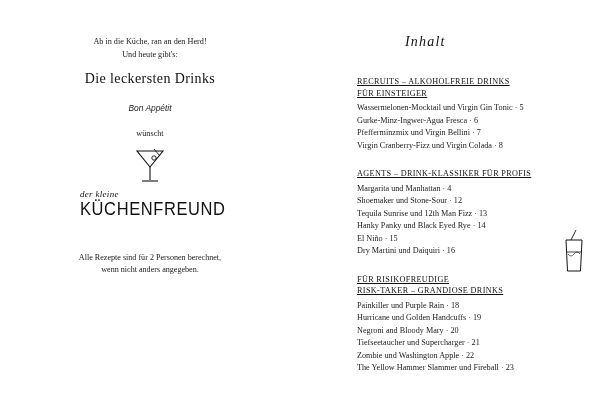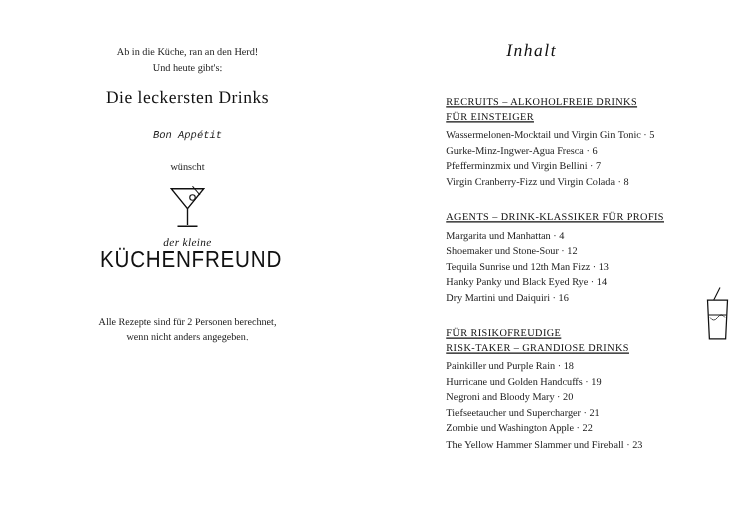--- a/index.html
+++ b/index.html
@@ -43,38 +43,38 @@
   .left-intro .l2 { display: block; }
 
   .drinks-headline {
     font-family: "Liberation Serif", serif;
     font-size: 14px;
     letter-spacing: 0.4px;
     margin: 2px 0 9px 0;
     color: #111;
   }
   .bon {
-    font-family: Liberation Mono, monospace;
+    font-family: Liberation Sans, sans-serif;
     font-style: italic;
     font-size: 8.4px;
     margin: 16px;
     color: #1a1a1a;
   }
   .wuenscht {
     font-family: "Liberation Serif", serif;
     font-size: 8.2px;
     margin: 1px 0 0 0;
     color: #1a1a1a;
   }
 
   
   .logo-wrap {
     margin: 9px auto 0 auto;
     width: 140px;
-    text-align: center;
+    text-align: left;
   }
   .logo-glass {
     display: block;
     margin: 0 auto;
   }
   .logo-line1 {
     font-family: "Liberation Serif", serif;
     font-size: 9px;
     font-style: italic;
     letter-spacing: 0.3px;
@@ -198,20 +198,21 @@
     </div>
 
     <div class="toc-section">
       <div class="toc-heading">
         <span class="hl">AGENTS – DRINK-KLASSIKER FÜR PROFIS</span>
       </div>
       <div class="toc-entry">Margarita und Manhattan · 4</div>
       <div class="toc-entry">Shoemaker und Stone-Sour · 12</div>
       <div class="toc-entry">Tequila Sunrise und 12th Man Fizz · 13</div>
       <div class="toc-entry">Hanky Panky und Black Eyed Rye · 14</div>
+      <div class="toc-entry">El Niño · 15</div>
       <div class="toc-entry">Dry Martini und Daiquiri · 16</div>
     </div>
 
     <div class="toc-section">
       <div class="toc-heading">
         <span class="hl">FÜR RISIKOFREUDIGE</span>
         <span class="hl">RISK-TAKER – GRANDIOSE DRINKS</span>
       </div>
       <div class="toc-entry">Painkiller und Purple Rain · 18</div>
       <div class="toc-entry">Hurricane und Golden Handcuffs · 19</div>

